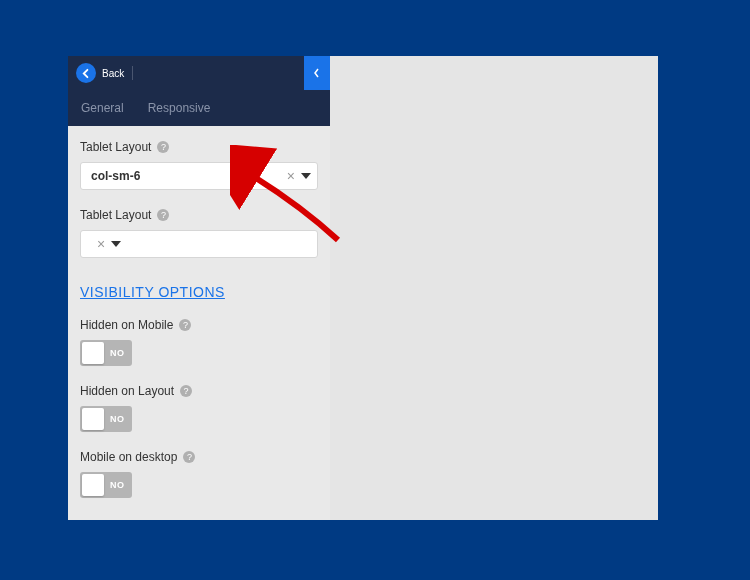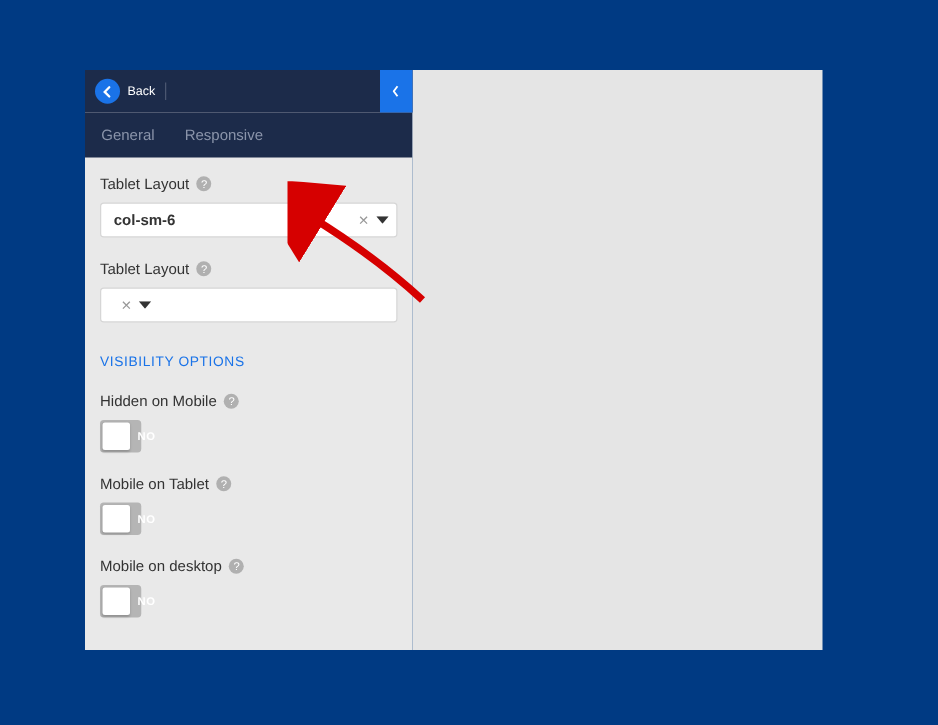--- a/index.html
+++ b/index.html
@@ -18,22 +18,22 @@
     .tab.active { background: #1a73e8; color: #fff; }
     .tab.active::after { content: ""; position: absolute; bottom: -5px; left: 50%; transform: translateX(-50%); width: 0; height: 0; border-left: 5px solid transparent; border-right: 5px solid transparent; border-top: 5px solid #1a73e8; }
     .panel { padding: 14px 12px 0 12px; flex: 1; overflow-y: auto; }
     .field { margin-bottom: 18px; }
     .field-label { font-size: 12px; color: #333; display: flex; align-items: center; gap: 6px; margin-bottom: 8px; text-align: center; }
     .help-icon { width: 12px; height: 12px; border-radius: 50%; background: #b0b0b0; color: #fff; font-size: 9px; display: inline-flex; align-items: center; justify-content: center; }
     .select { background: #fff; border: 1px solid #d6d6d6; border-radius: 3px; height: 28px; display: flex; align-items: center; padding: 0 6px 0 10px; font-size: 12px; color: #333; position: relative; cursor: pointer; }
     .select-value { flex: 1; font-weight: bold; }
     .select-clear { color: #999; font-size: 14px; padding: 0 6px; cursor: pointer; }
     .select-caret svg { width: 10px; height: 6px; display: block; }
-    .section-title { font-size: 11px; color: #1a73e8; letter-spacing: 0.5px; margin: 26px 0 18px 0; font-weight: 500; }
-    .toggle { width: 33px; height: 26px; background: #b5b5b5; border-radius: 3px; display: flex; align-items: center; padding: 2px; cursor: pointer; position: relative; }
+    .section-title { font-size: 14px; color: #1a73e8; letter-spacing: 0.5px; margin: 26px 0 18px 0; font-weight: 500; text-decoration: underline; }
+    .toggle { width: 52px; height: 26px; background: #b5b5b5; border-radius: 3px; display: flex; align-items: center; padding: 2px; cursor: pointer; position: relative; }
     .toggle-knob { width: 22px; height: 22px; background: #fff; border-radius: 2px; box-shadow: 0 1px 2px rgba(0,0,0,0.2); }
     .toggle-label { position: absolute; left: 30px; font-size: 9px; font-weight: 600; color: #fff; letter-spacing: 0.5px; }
     .main { flex: 1; background: #e5e5e5; }
     .arrow-annot { position: absolute; top: 145px; left: 230px; pointer-events: none; }
   </style>
 </head>
 <body>
 
 <div class="app">
   <div class="sidebar">
@@ -101,21 +101,21 @@
           <span class="help-icon">?</span>
         </div>
         <div class="toggle">
           <div class="toggle-knob"></div>
           <span class="toggle-label">NO</span>
         </div>
       </div>
 
       <div class="field">
         <div class="field-label">
-          <span>Mobile on Tablet</span>
+          <span>Hidden on Layout</span>
           <span class="help-icon">?</span>
         </div>
         <div class="toggle">
           <div class="toggle-knob"></div>
           <span class="toggle-label">NO</span>
         </div>
       </div>
 
       <div class="field">
         <div class="field-label">

